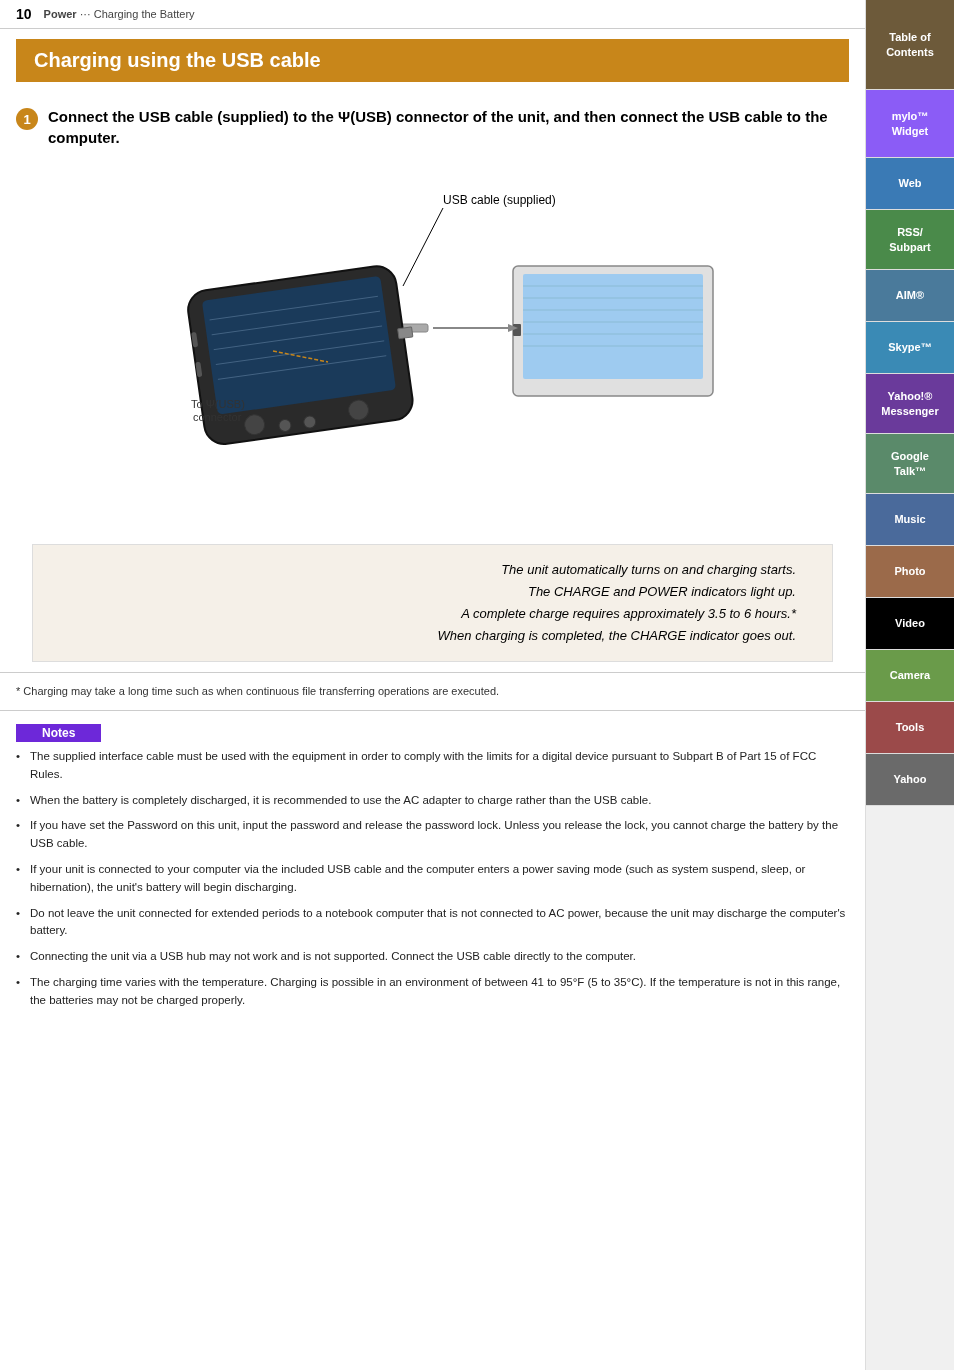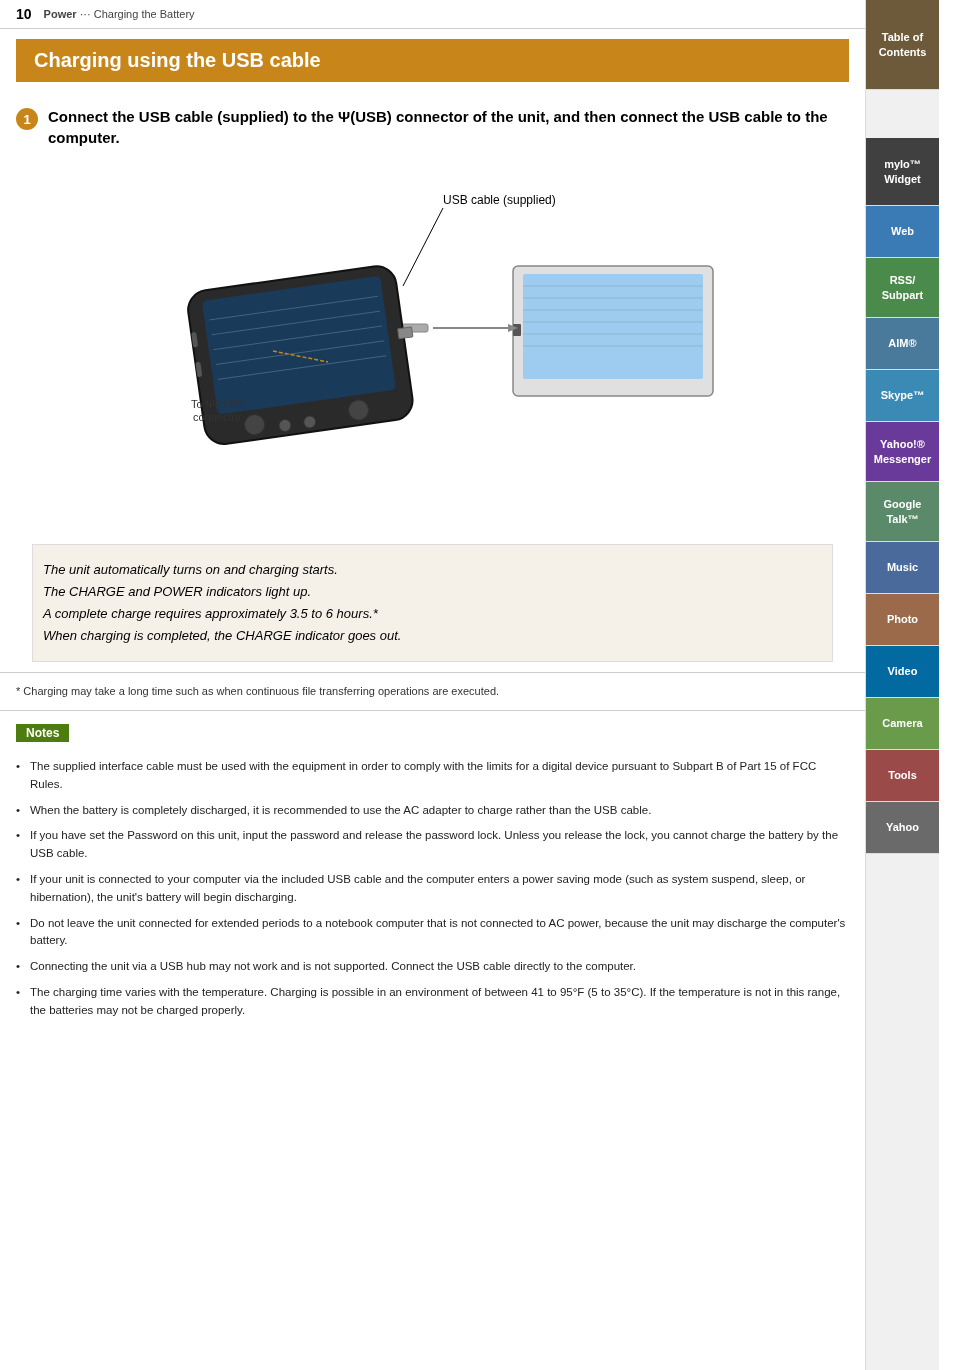--- a/index.html
+++ b/index.html
@@ -85,68 +85,69 @@
     
     .device-container {
       position: relative;
       width: 600px;
       height: 340px;
     }
     .result-block {
       background: #f5f0e8;
       border: 1px solid #ddd;
       margin: 0 16px;
-      padding: 14px 10px;
+      padding: 14px 36px;
+      text-align: right;
     }
     .result-block p {
       font-size: 13px;
       line-height: 1.7;
       font-style: italic;
     }
     .footnote-block {
       padding: 10px 16px;
       border-bottom: 1px solid #ccc;
     }
     .footnote-block p {
       font-size: 11px;
       color: #333;
       line-height: 1.5;
     }
     .notes-block {
       padding: 12px 16px;
     }
     .notes-label {
       display: inline-block;
-      background: #4d7c0f;
+      background: #6d28d9;
       color: #fff;
       font-size: 12px;
       font-weight: bold;
-      padding: 2px 10px;
-      margin-bottom: 16px;
+      padding: 2px 26px;
+      margin-bottom: 6px;
     }
     .notes-list {
       list-style: none;
       padding: 0;
     }
     .notes-list li {
       font-size: 11.5px;
       line-height: 1.55;
       margin-bottom: 8px;
       padding-left: 14px;
       position: relative;
       color: #222;
     }
     .notes-list li::before {
       content: "•";
       position: absolute;
       left: 0;
     }
     
     .sidebar {
-      width: 74px;
+      width: 89px;
       background: #f0f0f0;
       display: flex;
       flex-direction: column;
       border-left: 1px solid #ddd;
       flex-shrink: 0;
     }
     .sidebar-item {
       display: flex;
       align-items: center;
       justify-content: center;
@@ -156,24 +157,23 @@
       cursor: pointer;
       min-height: 52px;
     }
     .sidebar-item.toc {
       background: #6d5a3a;
       color: #fff;
       min-height: 90px;
       align-items: center;
     }
     .sidebar-item.mylo {
-      background: #404040;
+      background: #8b5cf6;
       color: #fff;
       min-height: 68px;
-      margin-top: 48px;
     }
     .sidebar-item.web {
       background: #3a7ab5;
       color: #fff;
     }
     .sidebar-item.rss {
       background: #4a8a4a;
       color: #fff;
       min-height: 60px;
     }
@@ -197,21 +197,21 @@
     }
     .sidebar-item.music {
       background: #4a6a9b;
       color: #fff;
     }
     .sidebar-item.photo {
       background: #9b6a4a;
       color: #fff;
     }
     .sidebar-item.video {
-      background: #0369a1;
+      background: #000000;
       color: #fff;
     }
     .sidebar-item.camera {
       background: #6a9b4a;
       color: #fff;
     }
     .sidebar-item.tools {
       background: #9b4a4a;
       color: #fff;
     }

